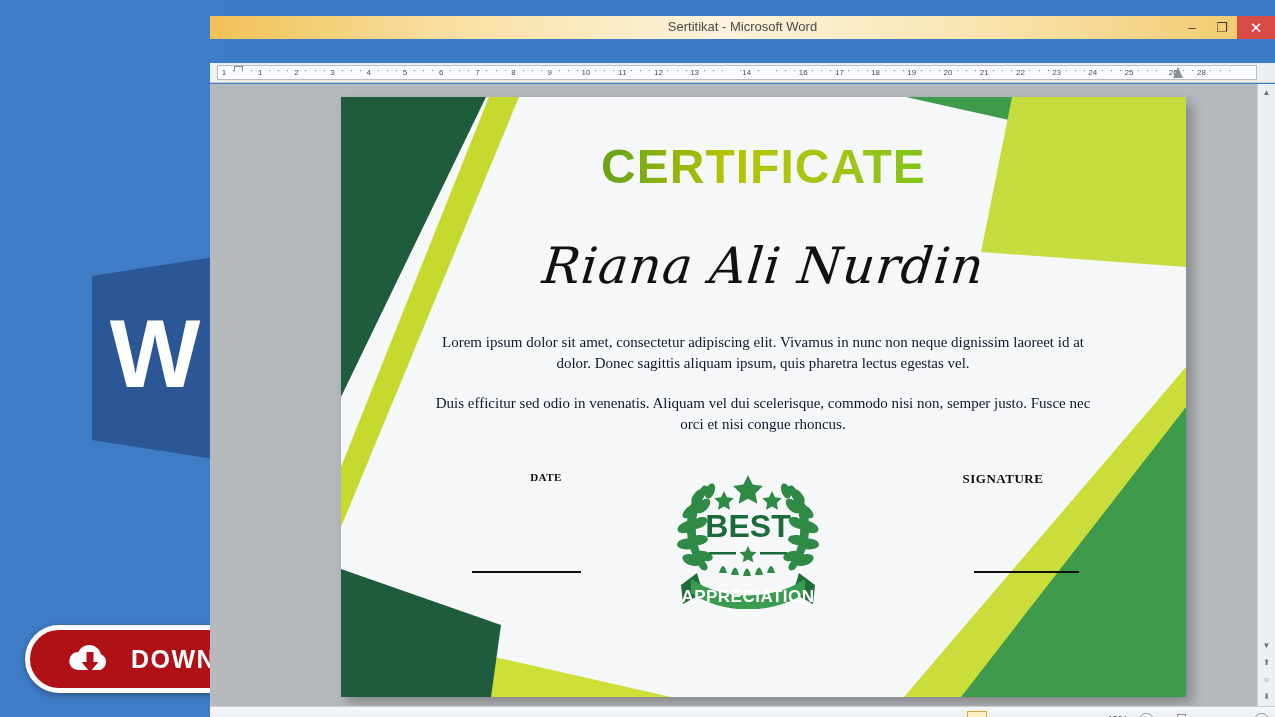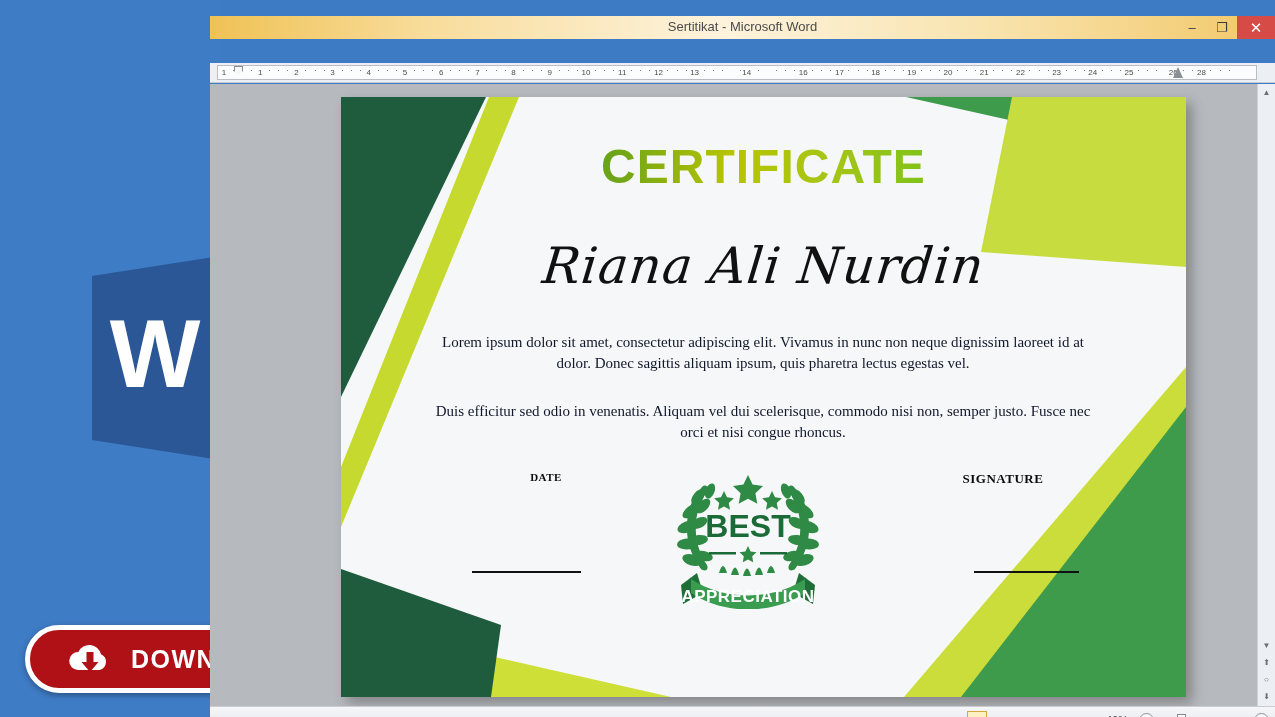--- a/index.html
+++ b/index.html
@@ -236,21 +236,21 @@
     position:absolute; left:0; right:0; top:140px; text-align:center;
     font-family:"DejaVu Serif", serif;
     font-size:50px; font-style:italic; color:#111;
     letter-spacing:1px;
     transform:skewX(-6deg);
   }
   #cert-body{
     position:absolute; left:92px; top:235px; width:660px; text-align:center;
     font-family:"Liberation Serif", serif; font-size:15px; color:#0f172a; line-height:1.42;
   }
-  #cert-body p + p{ margin-top:26px; }
+  #cert-body p + p{ margin-top:18px; }
 
   #label-date{
     position:absolute; left:110px; top:374px; width:190px; text-align:center;
     font-family:"Liberation Serif", serif; font-size:11px; font-weight:bold;
     color:#0d0d0d; letter-spacing:.5px;
   }
   #label-signature{
     position:absolute; right:88px; top:374px; width:190px; text-align:center;
     font-family:"Liberation Serif", serif; font-size:13px; font-weight:bold;
     color:#0d0d0d; letter-spacing:.5px;

